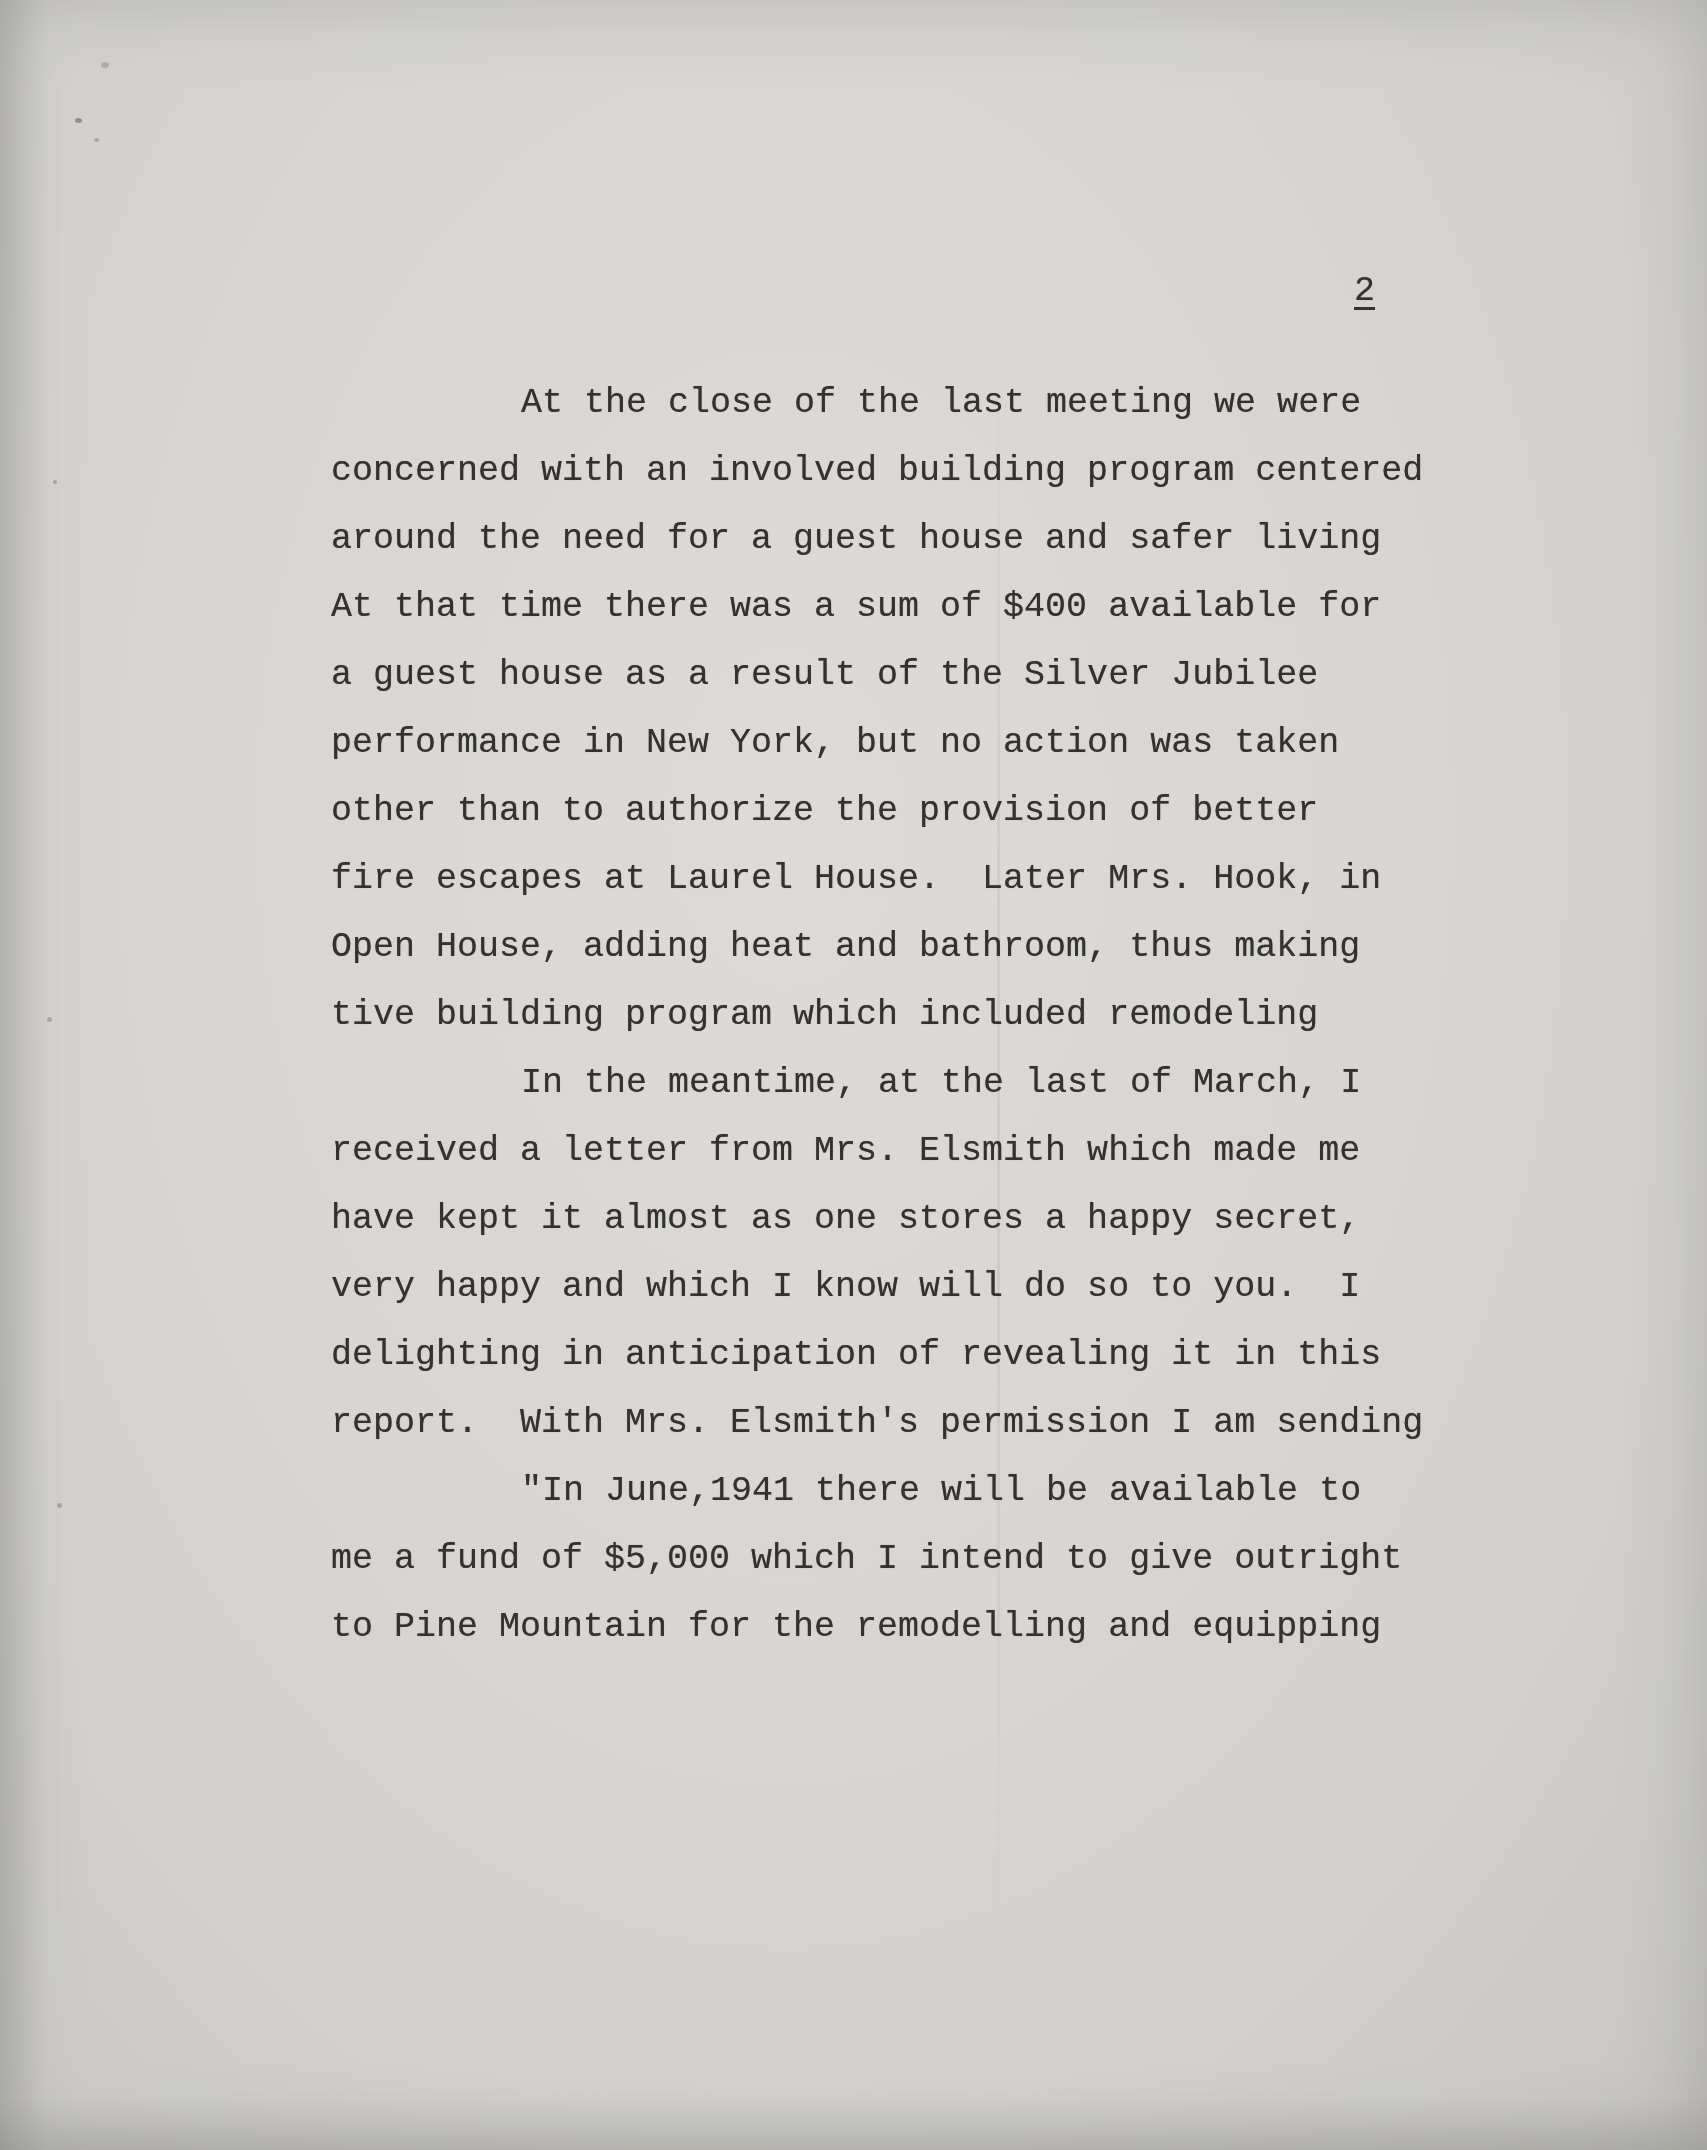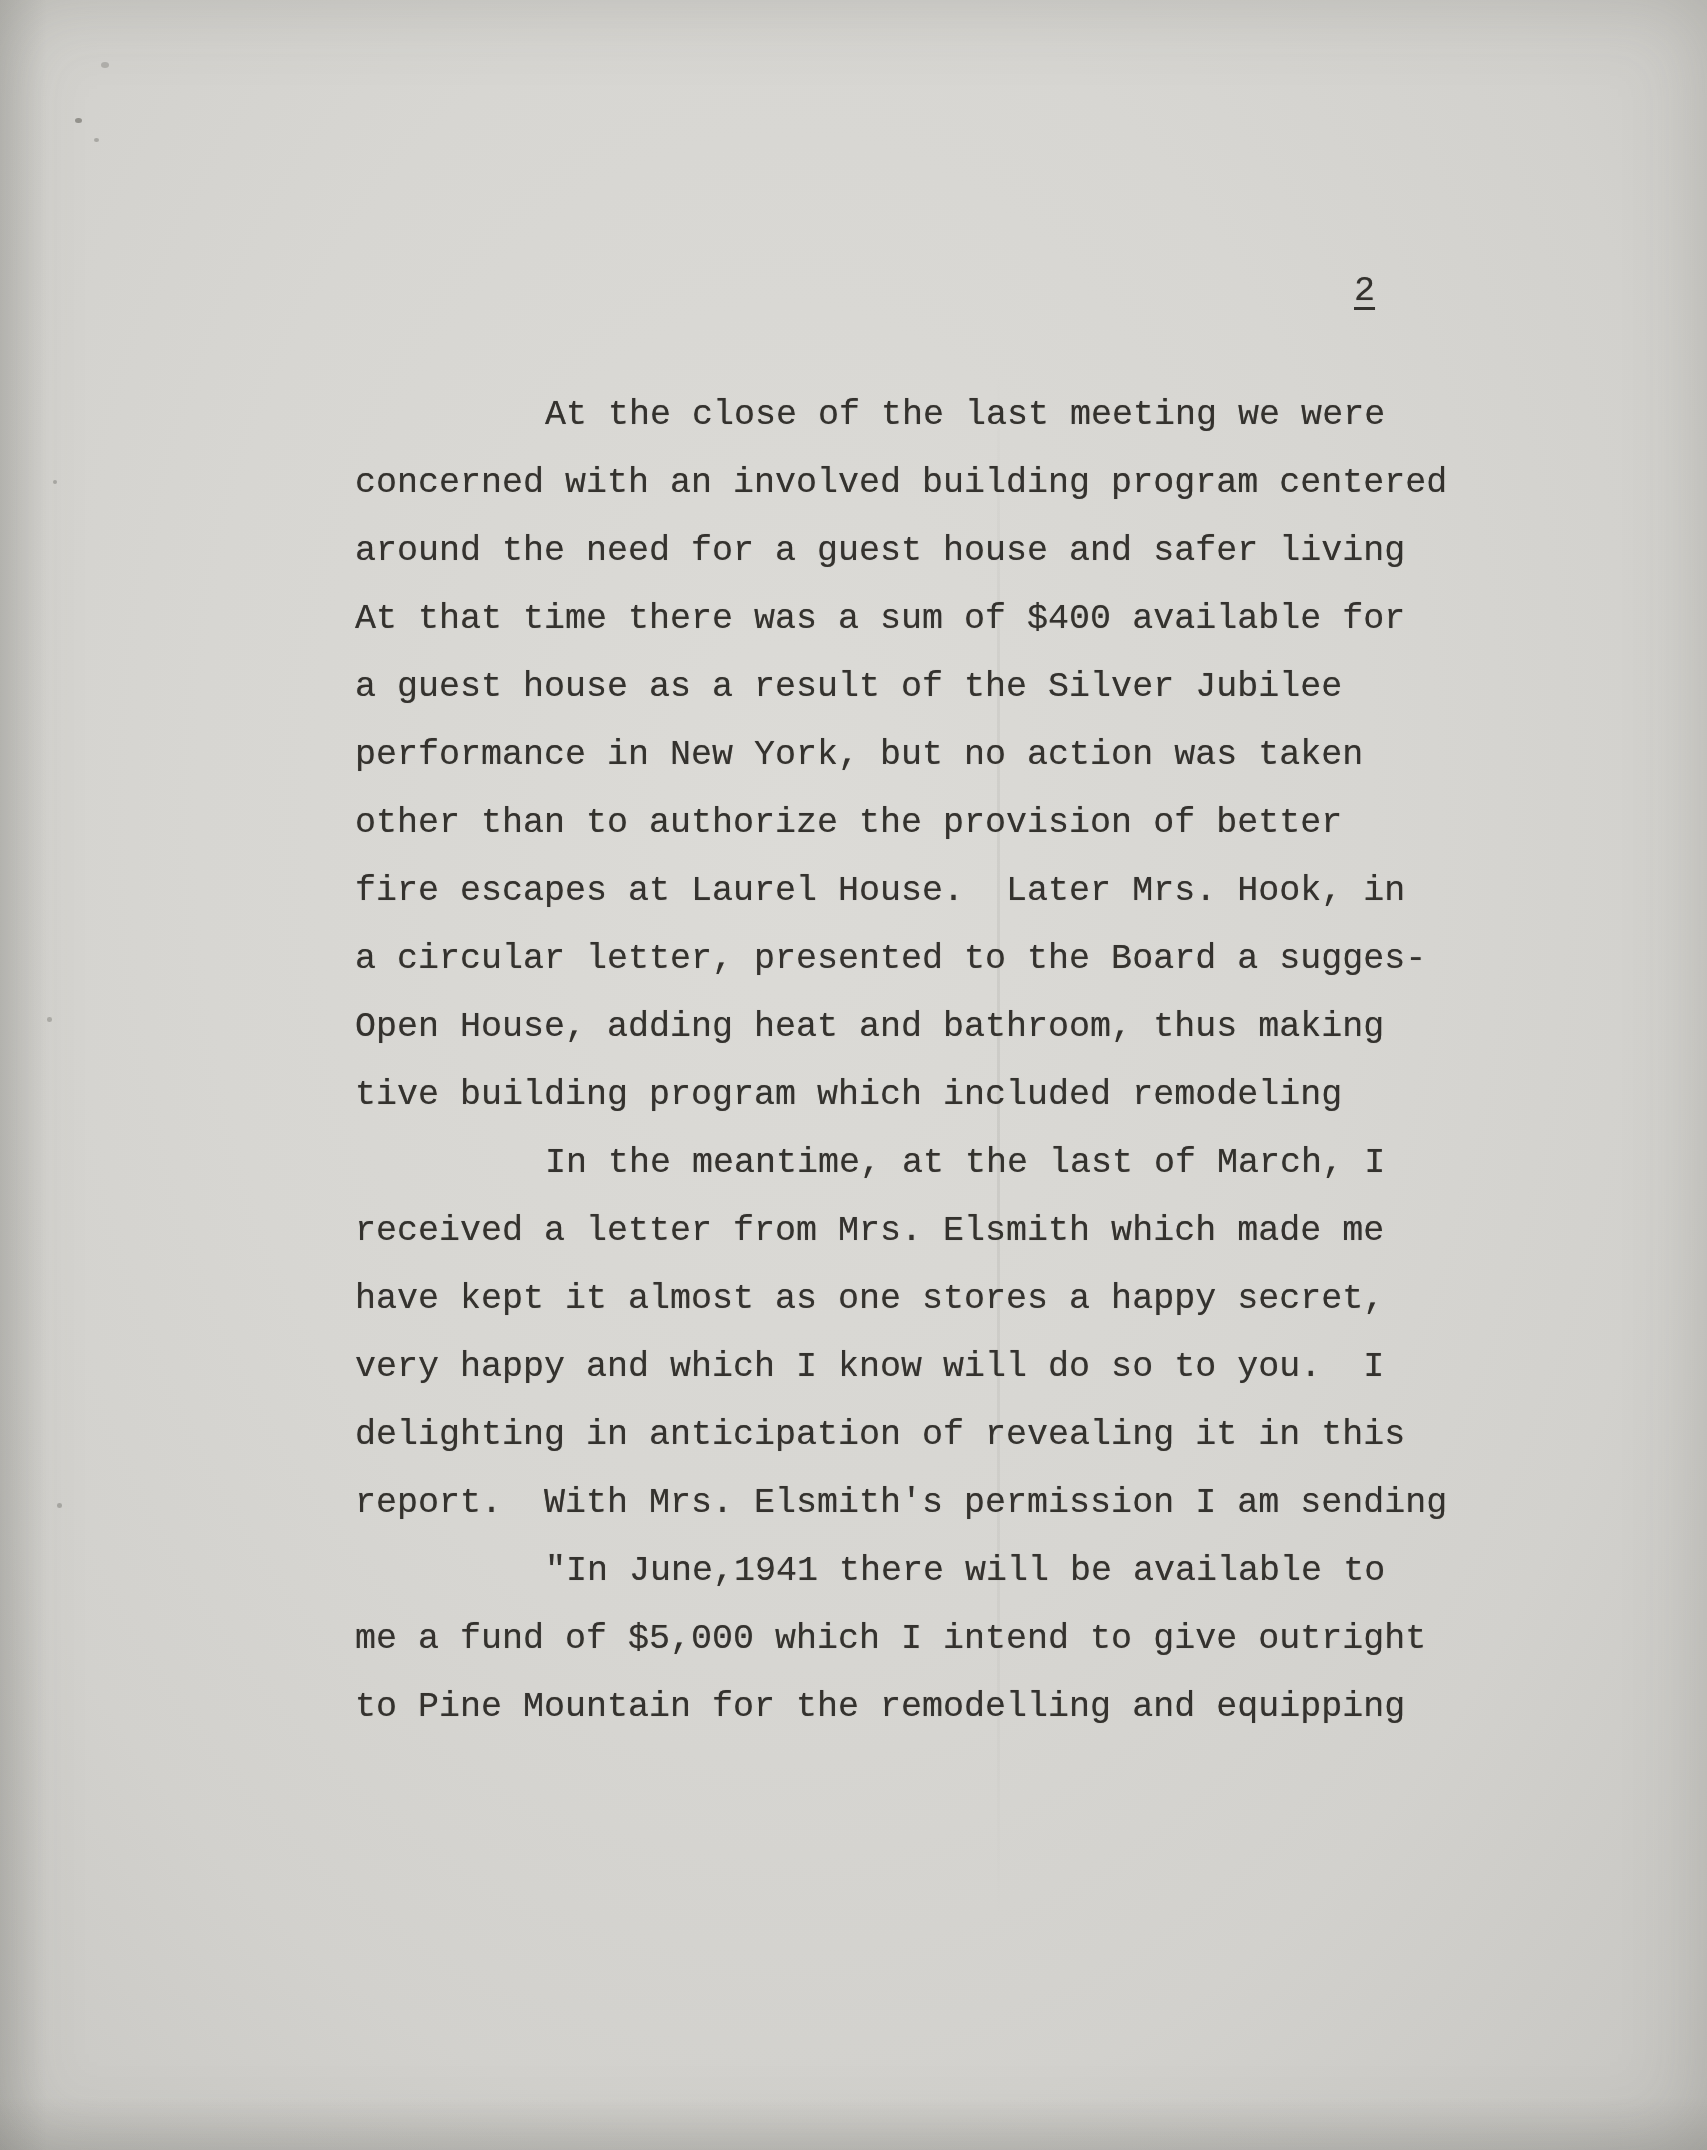--- a/index.html
+++ b/index.html
@@ -65,24 +65,23 @@
     top: 271px;
     left: 1354px;
     font-size: 35px;
     color: #34322e;
     text-decoration: underline;
     text-underline-offset: 6.7px;
     text-shadow: 0 0 0.7px rgba(45,43,40,0.55);
   }
   .text-block {
     position: absolute;
-    top: 381px;
+    top: 369px;
     left: 331px;
     width: 1105px;
-    margin-left: 24px;
   }
   .line {
     white-space: pre;
     font-size: 35px;
     line-height: 68px;
     color: #34322e;
     text-shadow: 0 0 0.7px rgba(45,43,40,0.55);
   }
   .line.indent {
     padding-left: 190px;
@@ -107,21 +106,20 @@
 
   <div class="text-block">
       <div class="line indent">At the close of the last meeting we were</div>
       <div class="line">concerned with an involved building program centered</div>
       <div class="line">around the need for a guest house and safer living</div>
       <div class="line">At that time there was a sum of $400 available for</div>
       <div class="line">a guest house as a result of the Silver Jubilee</div>
       <div class="line">performance in New York, but no action was taken</div>
       <div class="line">other than to authorize the provision of better</div>
       <div class="line">fire escapes at Laurel House.  Later Mrs. Hook, in</div>
-      <div class="line">a circular letter, presented to the Board a sugges-</div>
       <div class="line">Open House, adding heat and bathroom, thus making</div>
       <div class="line">tive building program which included remodeling</div>
       <div class="line indent">In the meantime, at the last of March, I</div>
       <div class="line">received a letter from Mrs. Elsmith which made me</div>
       <div class="line">have kept it almost as one stores a happy secret,</div>
       <div class="line">very happy and which I know will do so to you.  I</div>
       <div class="line">delighting in anticipation of revealing it in this</div>
       <div class="line">report.  With Mrs. Elsmith's permission I am sending</div>
       <div class="line indent">"In June,1941 there will be available to</div>
       <div class="line">me a fund of $5,000 which I intend to give outright</div>

